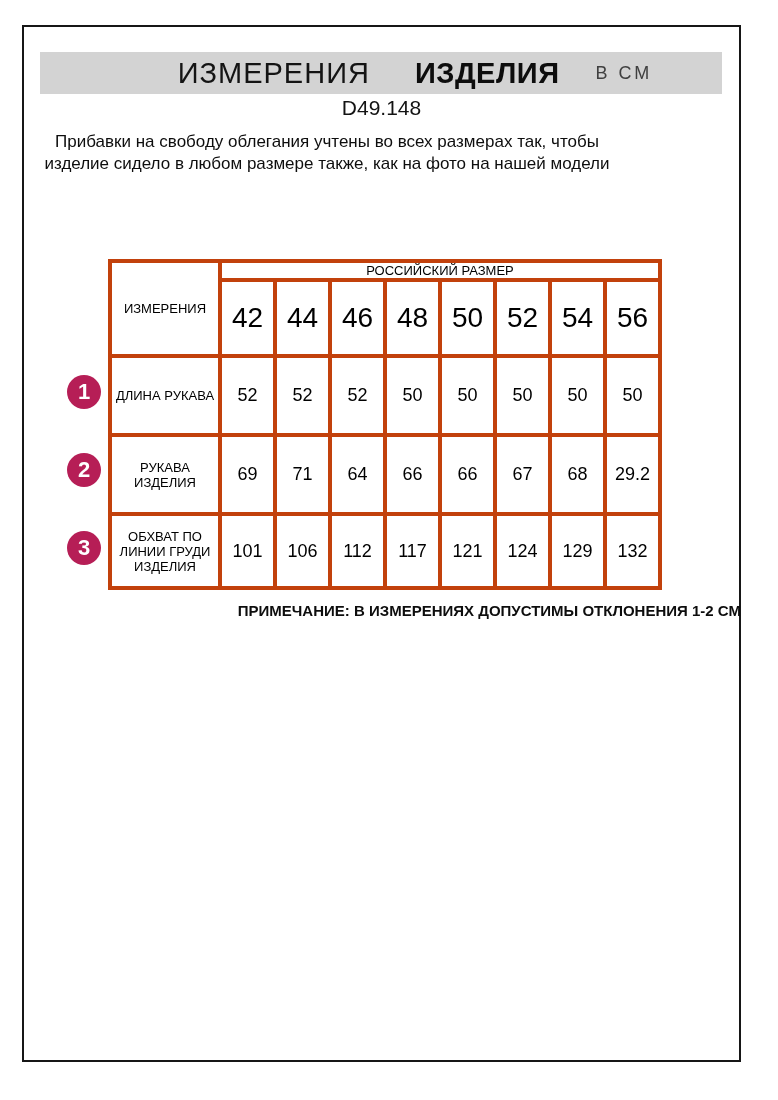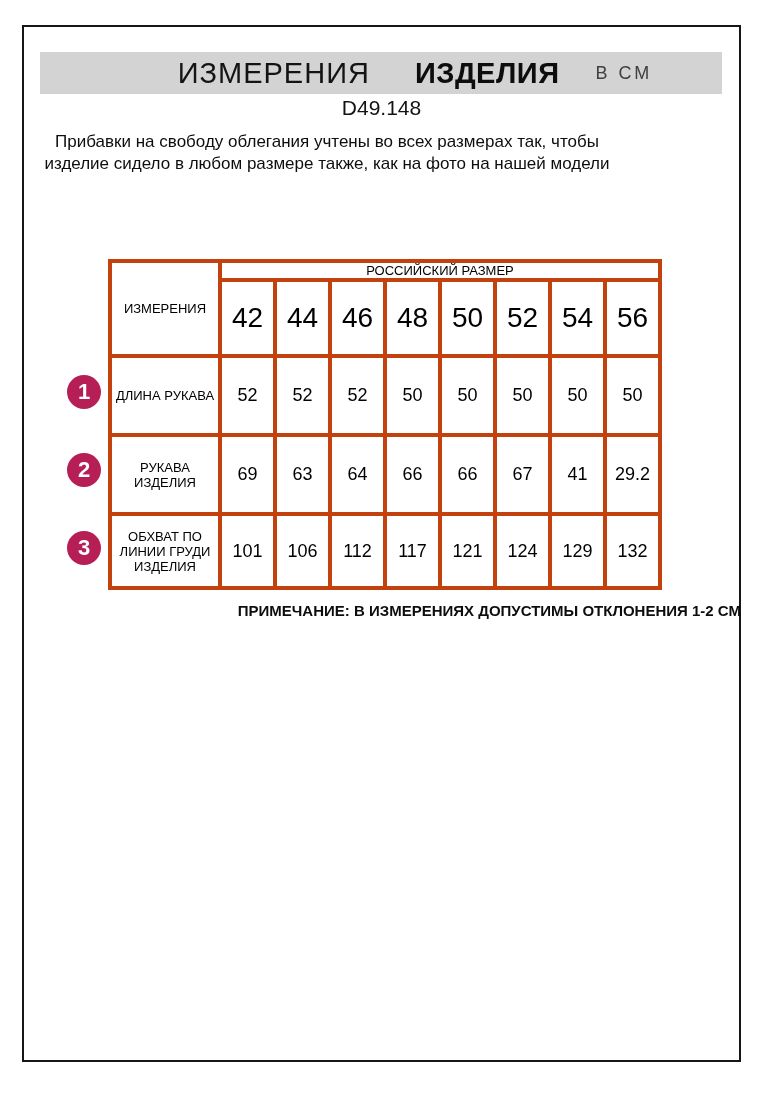--- a/index.html
+++ b/index.html
@@ -164,26 +164,26 @@
         <td class="value">50</td>
         <td class="value">50</td>
         <td class="value">50</td>
       </tr>
       <tr class="row-2">
         <td class="row-label">
           <span>РУКАВА</span>
           <span>ИЗДЕЛИЯ</span>
         </td>
         <td class="value">69</td>
-        <td class="value">63</td>
+        <td class="value">71</td>
         <td class="value">64</td>
         <td class="value">66</td>
         <td class="value">66</td>
         <td class="value">67</td>
-        <td class="value">41</td>
+        <td class="value">68</td>
         <td class="value">29.2</td>
       </tr>
       <tr class="row-3">
         <td class="row-label">
           <span>ОБХВАТ ПО</span>
           <span>ЛИНИИ ГРУДИ</span>
           <span>ИЗДЕЛИЯ</span>
         </td>
         <td class="value">101</td>
         <td class="value">106</td>

